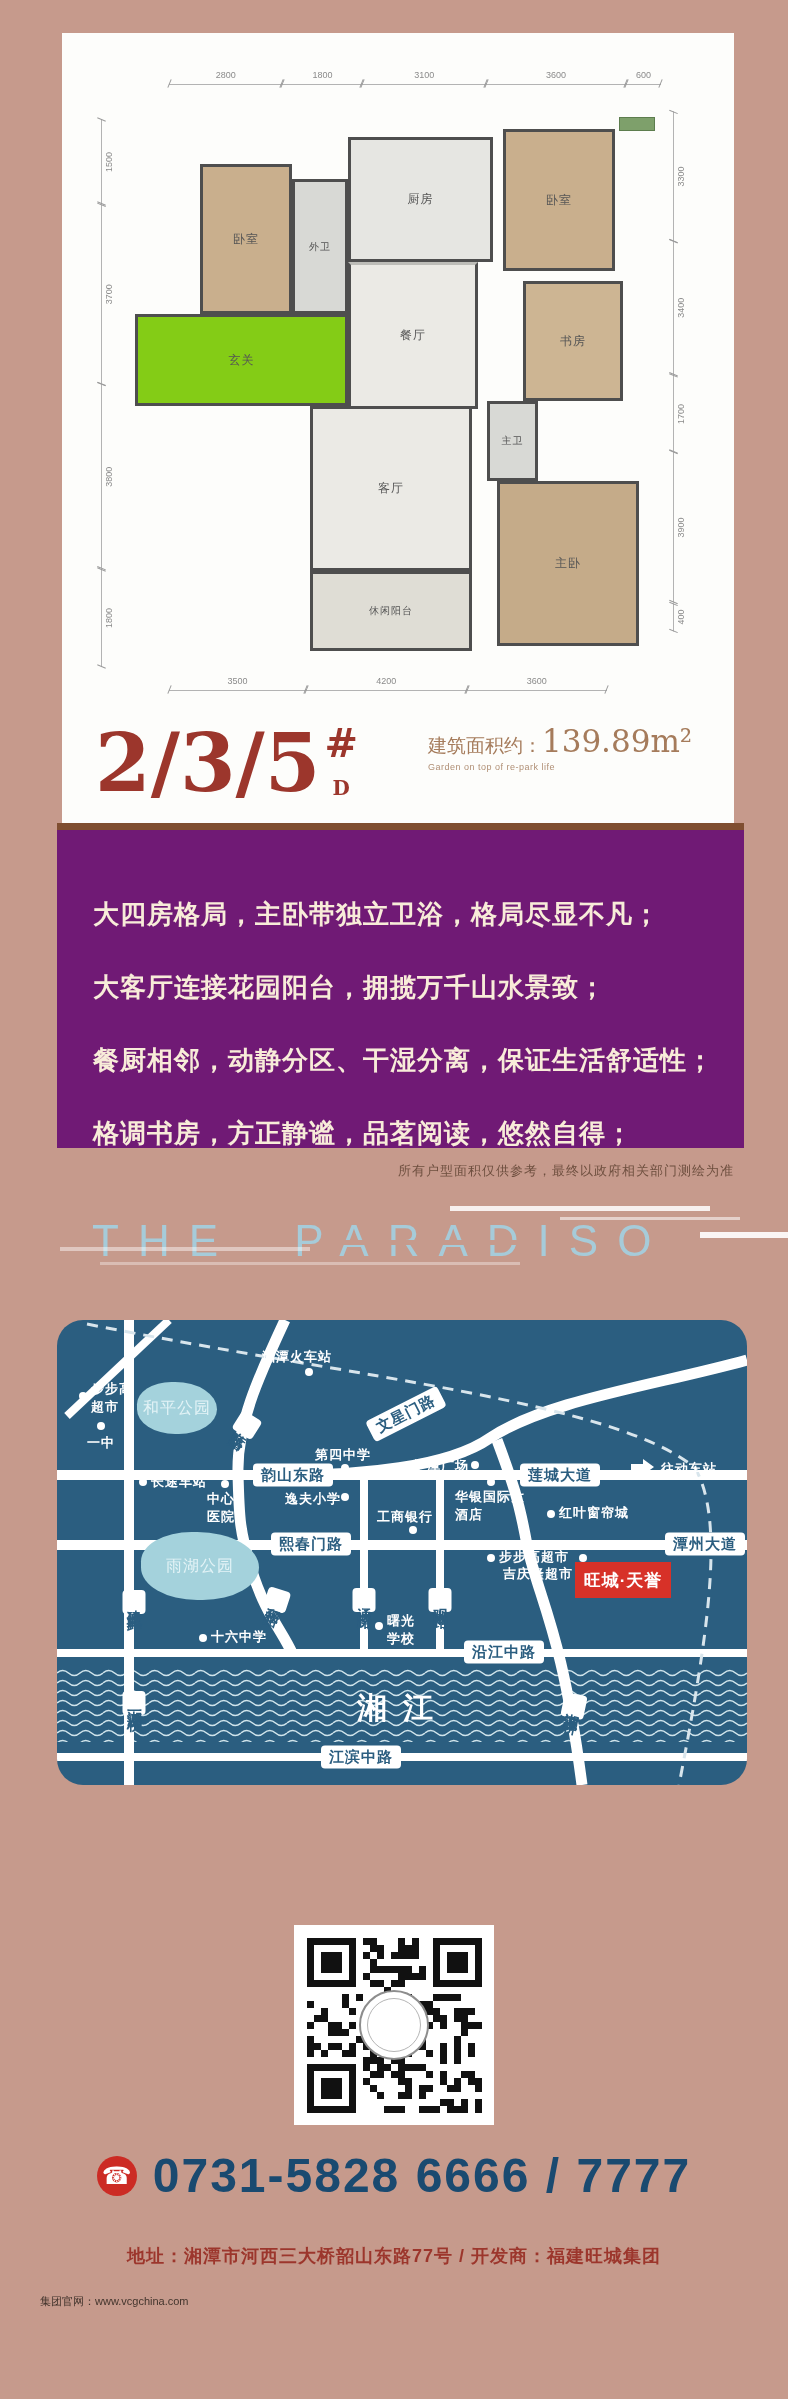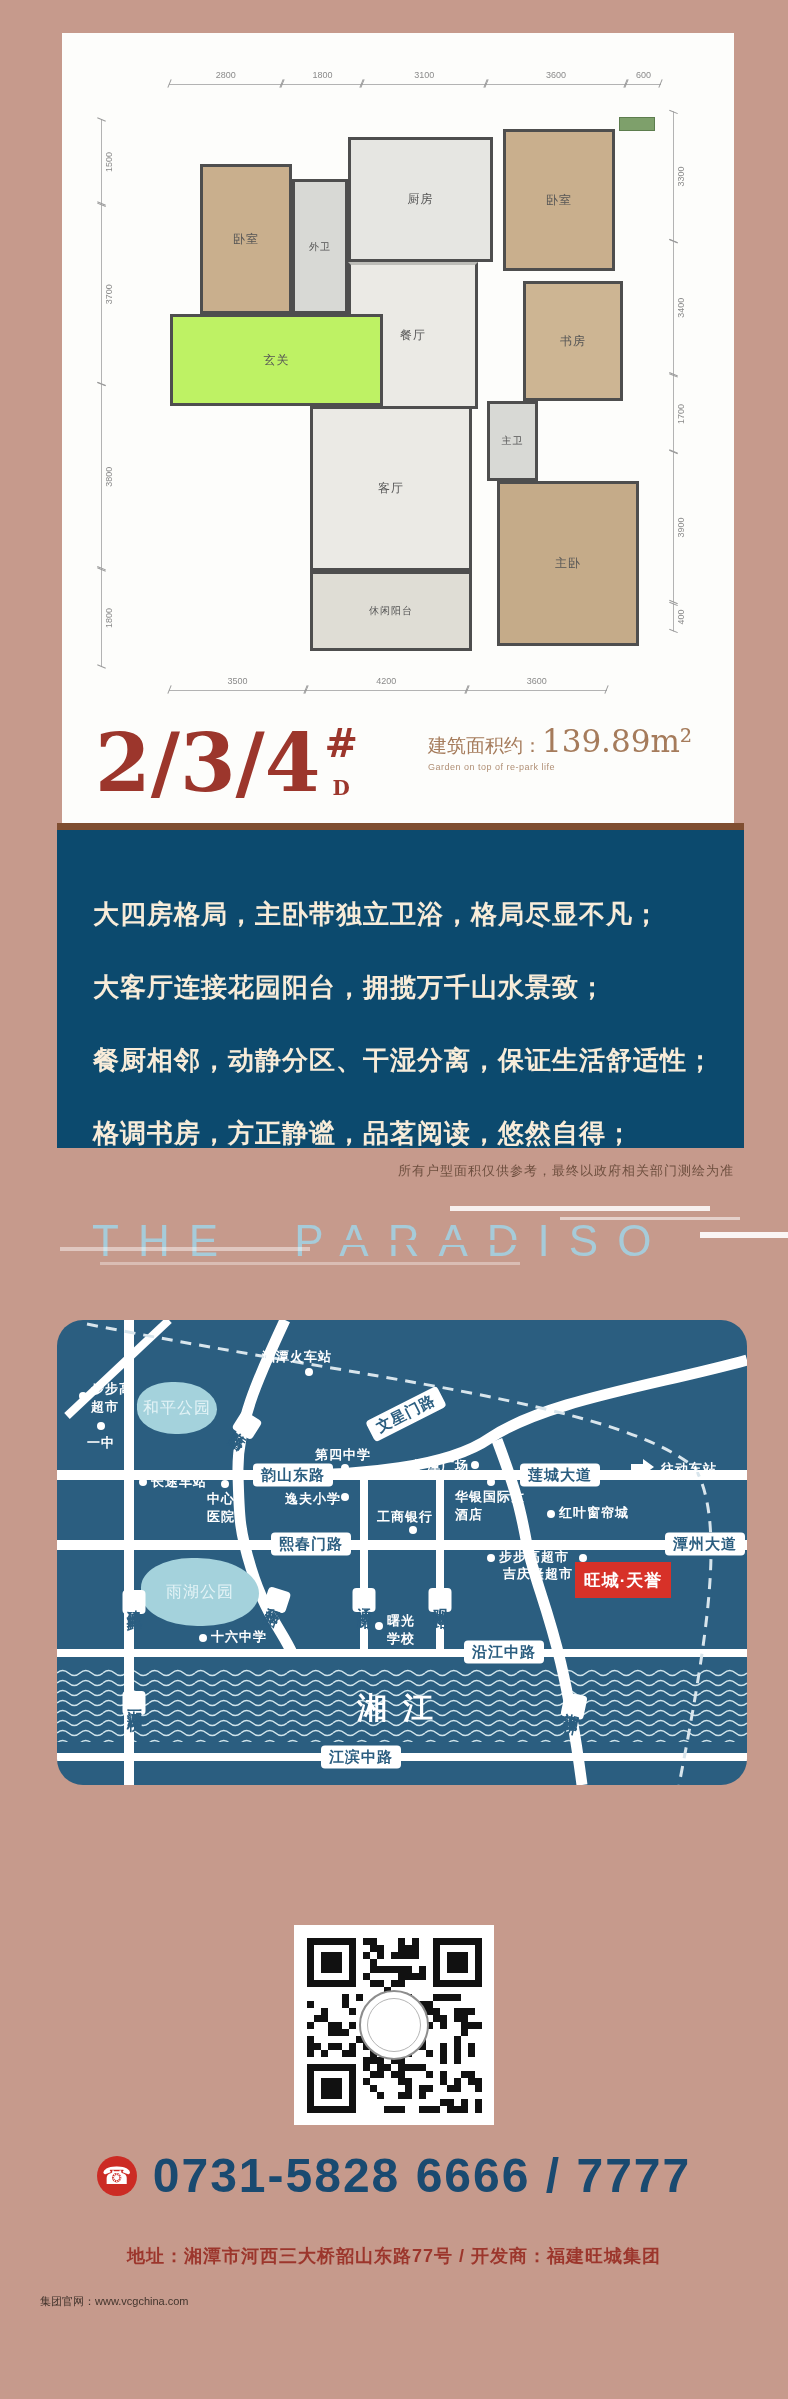--- a/index.html
+++ b/index.html
@@ -35,21 +35,21 @@
   .unitmark{display:flex;flex-direction:column;align-items:center;margin-left:4px;color:#9c362c;}
   .unitmark .hash{font-family:"DejaVu Serif",serif;font-weight:bold;font-size:40px;line-height:40px;}
   .unitmark .blk{font-family:"DejaVu Serif",serif;font-weight:bold;font-size:20px;line-height:22px;margin-top:14px;}
   .unitinfo{margin-left:70px;color:#a57b5b;}
   .unitinfo .arealine{font-size:19px;}
   .unitinfo .arealine b{font-family:"DejaVu Serif",serif;font-size:31px;font-weight:normal;}
   .unitinfo .layout{font-family:"DejaVu Serif",serif;font-size:37px;letter-spacing:5px;margin-top:6px;}
   .unitinfo .tagline{font-size:9px;color:#b08f75;margin-top:3px;letter-spacing:.5px;}
 
   
-  .brownbox{position:absolute;left:57px;top:823px;width:687px;height:325px;background:#0c4a6e;
+  .brownbox{position:absolute;left:57px;top:823px;width:687px;height:325px;background:#701a75;
             border-top:7px solid #7f4e31;box-sizing:border-box;}
   .points{padding:48px 40px 0 36px;}
   .points .pt{color:#f8ecd9;font-size:26px;font-weight:bold;letter-spacing:1px;line-height:73px;white-space:nowrap;}
 
   .areanote{position:absolute;top:1162px;right:54px;font-size:13px;color:#6e4f3f;letter-spacing:1px;}
 
   
   .brand{position:absolute;left:92px;top:1216px;font-size:44px;letter-spacing:19px;word-spacing:26px;
          color:#a6cbd9;font-weight:400;}
   .streak{position:absolute;}
@@ -145,35 +145,35 @@
           </div>
         <div class="room" style="left:388px;top:182px;width:100px;height:120px;background:#cdb593;">
             <span>书房</span>
           </div>
         <div class="room small" style="left:352px;top:302px;width:51px;height:80px;background:#d8d9d5;">
             <span>主卫</span>
           </div>
         <div class="room" style="left:362px;top:382px;width:142px;height:165px;background:#c5ab89;">
             <span>主卧</span>
           </div>
-        <div class="room" style="left:0;top:215px;width:213px;height:92px;background:#bef264;margin-left:35px;">
+        <div class="room" style="left:0;top:215px;width:213px;height:92px;background:#84cc16;">
             <span>玄关</span>
           </div>
         <div class="room" style="left:175px;top:307px;width:162px;height:165px;background:#ebeae5;">
             <span>客厅</span>
           </div>
         <div class="room small" style="left:175px;top:472px;width:162px;height:80px;background:#dfddd5;">
             <span>休闲阳台</span>
           </div>
         <div class="planter" style="left:484px;top:18px;width:34px;height:12px;"></div>
       </div>
     </div>
 
     <div class="titlerow">
-      <div class="unitnum">2/3/4</div>
+      <div class="unitnum">2/3/5</div>
       <div class="unitmark">
         <span class="hash">#</span>
         <span class="blk">D</span>
       </div>
       <div class="unitinfo">
         <div class="arealine">
           <span>建筑面积约：</span><b>139.89m²</b>
         </div>
         <div class="tagline">Garden on top of re-park life</div>
       </div>
@@ -223,21 +223,21 @@
       <path d="M112,0 L10,96" stroke="#fff" stroke-width="8" fill="none"></path>
       <path d="M228,0 C200,60 180,105 181,152 C182,200 183,212 194,248 C208,294 226,312 235,333" stroke="#fff" stroke-width="11" fill="none"></path>
       <path d="M690,40 C600,65 490,80 433,118 C390,148 300,155 236,155" stroke="#fff" stroke-width="11" fill="none"></path>
       <path d="M440,120 C455,160 462,180 470,225 C482,280 505,310 525,465" stroke="#fff" stroke-width="11" fill="none"></path>
       <path d="M30,4 C300,58 560,82 638,148 C668,200 652,310 622,465" stroke="#d8e5ec" stroke-width="3" stroke-dasharray="11 8" fill="none"></path>
     </svg>
 
     <div class="park" style="left:80px;top:62px;width:80px;height:52px;">
         <span>和平公园</span>
       </div>
-    <div class="park" style="left:84px;top:238px;width:118px;height:68px;">
+    <div class="park" style="left:84px;top:212px;width:118px;height:68px;">
         <span>雨湖公园</span>
       </div>
 
     <div class="pill" style="left:236px;top:155px;text-align:center;">韵山东路</div>
     <div class="pill" style="left:503px;top:155px;">莲城大道</div>
     <div class="pill" style="left:254px;top:224px;">熙春门路</div>
     <div class="pill" style="left:648px;top:224px;">潭州大道</div>
     <div class="pill" style="left:447px;top:332px;">沿江中路</div>
     <div class="pill" style="left:304px;top:437px;">江滨中路</div>
     <div class="pillv" style="left:77px;top:282px;">建设北路</div>

